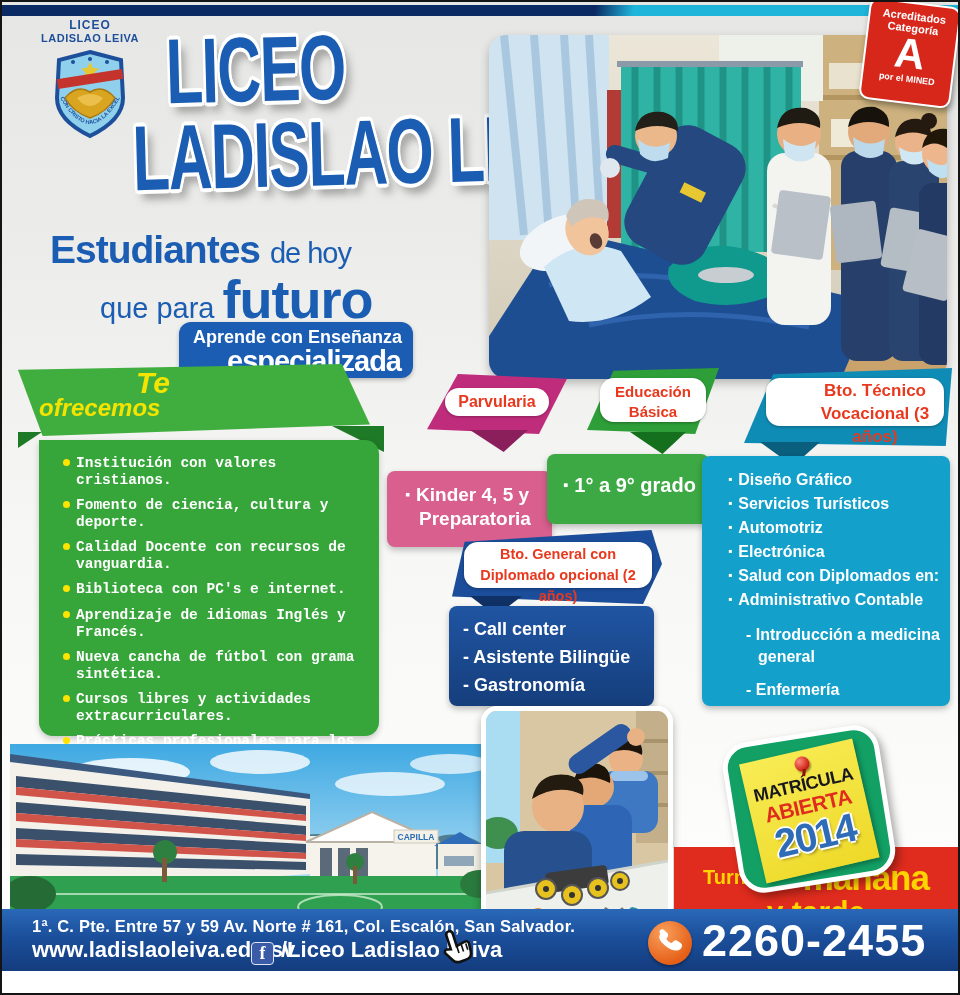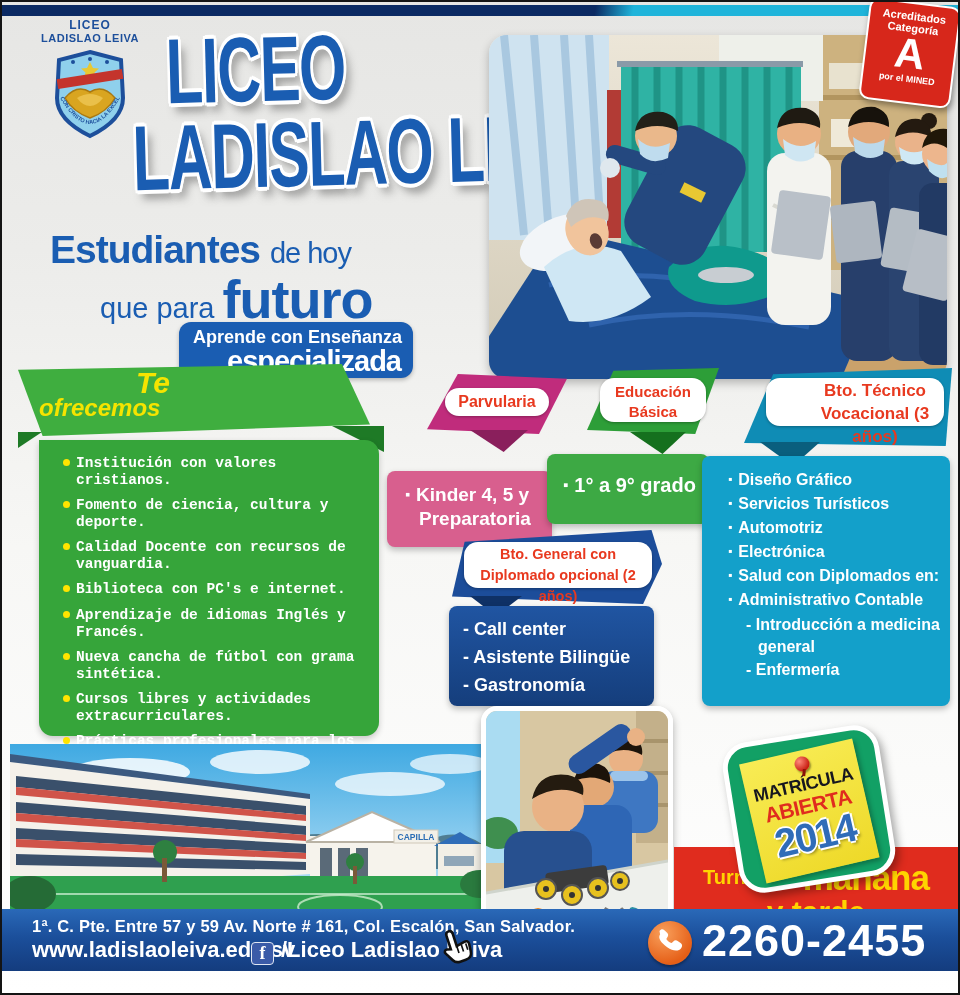--- a/index.html
+++ b/index.html
@@ -76,21 +76,21 @@
   .fold-bas{left:628px;top:430px;width:56px;height:22px;background:#15701e;clip-path:polygon(0 0,100% 0,58% 100%);}
   .pill-bas{left:598px;top:376px;width:106px;height:44px;font-size:15px;line-height:1.35;padding-top:4px;box-sizing:border-box;}
   .box-bas{left:545px;top:452px;width:162px;height:70px;background:#3da944;font-size:20px;padding:20px 0 0 16px;}
   
   .band-tec{left:742px;top:366px;width:208px;height:78px;background:#0f8cb5;clip-path:polygon(14% 8%,100% 0,97% 100%,0 96%);}
   .fold-tec{left:758px;top:440px;width:60px;height:24px;background:#0a5f7e;clip-path:polygon(0 0,100% 0,55% 100%);}
   .pill-tec{left:764px;top:376px;width:178px;height:48px;font-size:17px;line-height:1.35;padding-top:2px;box-sizing:border-box;padding-left:40px;}
   .box-tec{left:700px;top:454px;width:248px;height:250px;background:#13a0ca;font-size:16px;padding:12px 6px 0 26px;}
   .box-tec ul{list-style:none;margin:0;padding:0;}
   .box-tec li{line-height:1.5;}
-  .box-tec li.sub{padding-left:30px;text-indent:-12px;line-height:1.35;margin-top:2px;}
+  .box-tec li.sub{padding-left:30px;text-indent:-12px;line-height:1.35;margin-top:12px;}
   .box-tec li.sub::before{content:"- ";}
   
   .band-gen{left:450px;top:528px;width:210px;height:74px;background:#1c4d9a;clip-path:polygon(6% 16%,95% 0,100% 46%,91% 100%,0 90%);}
   .fold-gen{left:468px;top:594px;width:52px;height:20px;background:#0f3166;clip-path:polygon(0 0,100% 0,50% 100%);}
   .pill-gen{left:462px;top:540px;width:188px;height:46px;font-size:14.5px;line-height:1.45;padding-top:2px;box-sizing:border-box;}
   .box-gen{left:447px;top:604px;width:205px;height:100px;background:linear-gradient(180deg,#2055a2,#153e7c);font-size:18px;padding:10px 0 0 14px;}
   .box-gen ul{list-style:none;margin:0;padding:0;}
   .box-gen li{line-height:1.55;}
   .box-gen li::before{content:"- ";}
   

